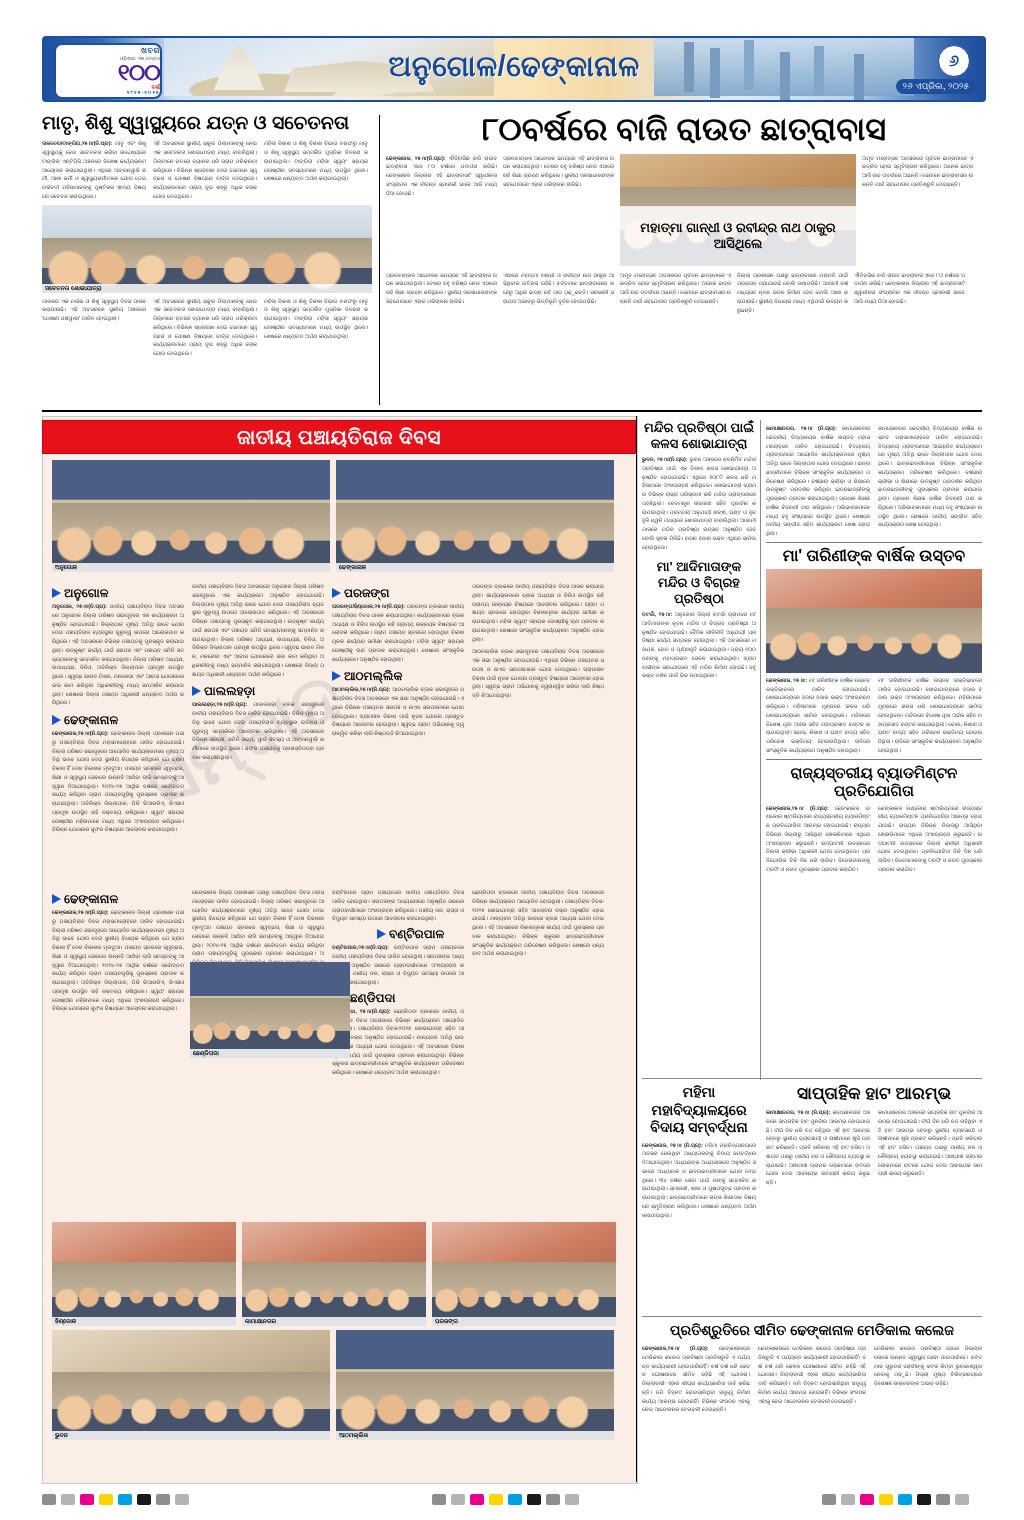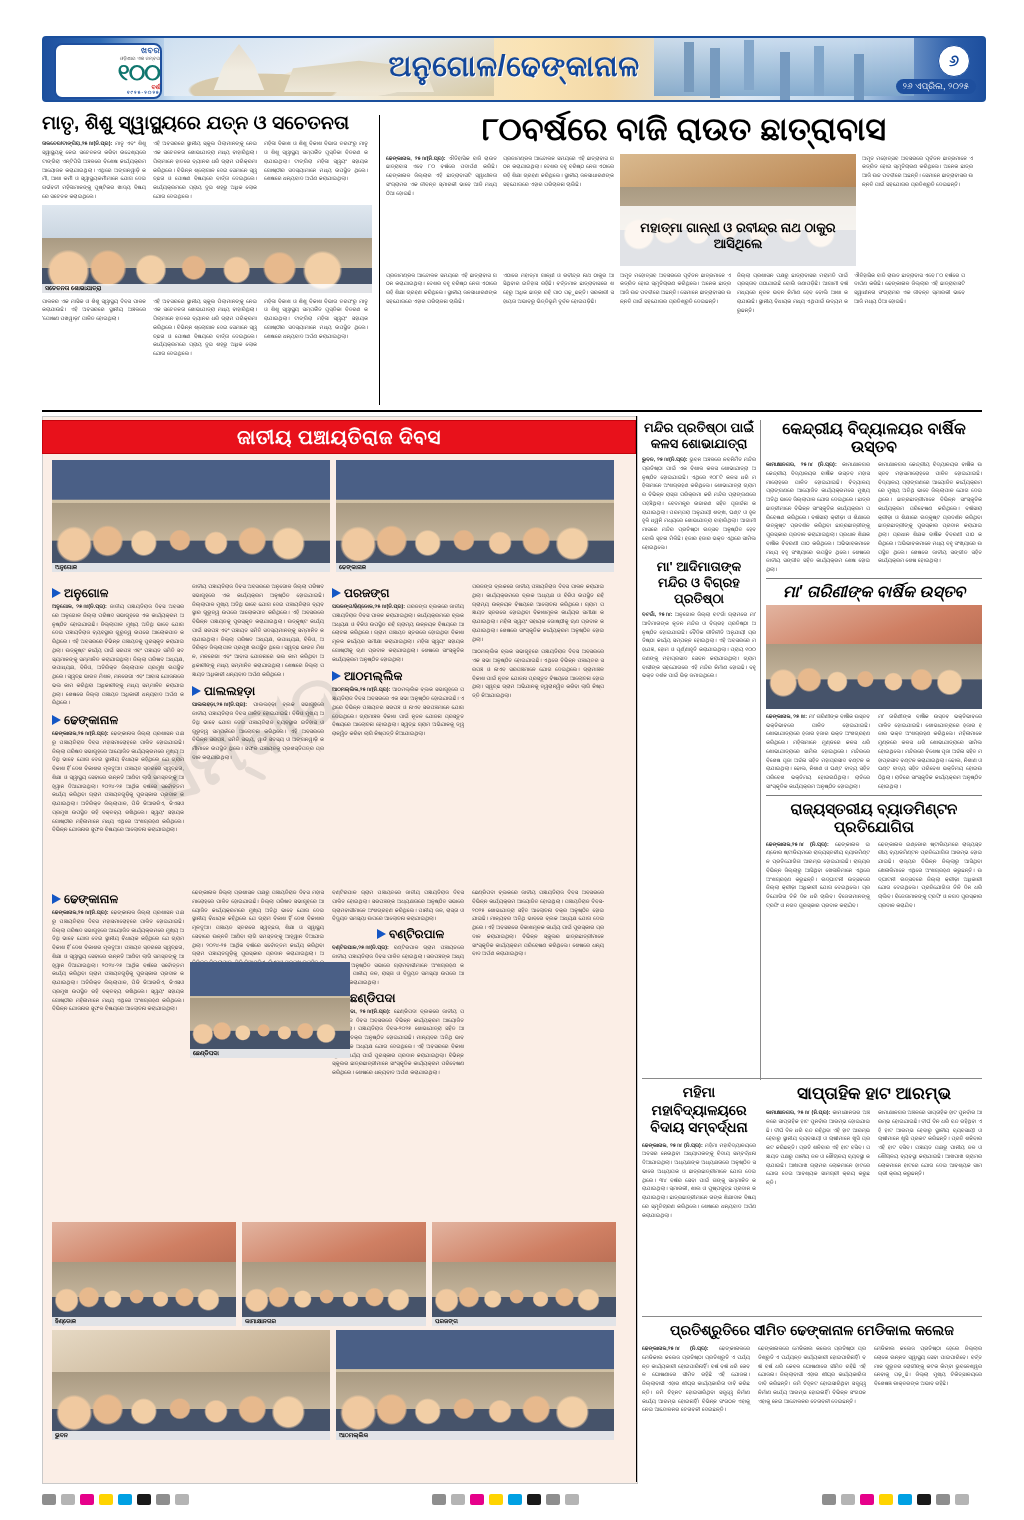--- a/index.html
+++ b/index.html
@@ -51,21 +51,21 @@
                130px 4px 0 0 #7ba0c6, 170px 12px 0 0 #6c93bb;
   }
   .mh-logo{
     position:absolute;left:10px;top:5px;width:104px;height:52px;
     background:#fff;border:2px solid #1e4f9e;border-radius:8px;
     display:flex;flex-direction:column;align-items:flex-end;justify-content:center;
     line-height:1;
   }
   .mh-logo .l1{font-size:8px;color:#1e4f9e;font-weight:bold;letter-spacing:.5px;}
   .mh-logo .l2{font-size:5px;color:#333;margin-top:1px;}
-  .mh-logo .l3{font-size:23px;color:#0f766e;font-weight:bold;letter-spacing:-1px;margin:0;}
+  .mh-logo .l3{font-size:23px;color:#4c1d95;font-weight:bold;letter-spacing:-1px;margin:0;}
   .mh-logo .l4{font-size:6px;color:#d01d1d;font-weight:bold;}
   .mh-logo .l5{font-size:5px;color:#1e4f9e;font-weight:bold;letter-spacing:1px;}
   .mh-title{
     position:absolute;left:0;right:0;top:12px;text-align:center;
     font-size:29px;font-weight:bold;color:#13479a;
     letter-spacing:.5px;text-shadow:1px 1px 0 #fff;
   }
   .mh-pageno{
     position:absolute;right:14px;top:7px;width:30px;height:30px;border-radius:50%;
     background:#fff;border:1px solid #1e4f9e;color:#13479a;
@@ -418,35 +418,34 @@
     <div class="rhead" style="font-size:13px;line-height:1.2;margin-top:8px;">ମା' ଆଦିମାତାଙ୍କ ମନ୍ଦିର ଓ ବିଗ୍ରହ ପ୍ରତିଷ୍ଠା</div>
     <div class="body-col" style="margin-top:4px;">
       <span class="dateline">ବଟଗାଁ, ୨୫।୪:</span>
       <span>ଅନୁଗୋଳ ଜିଲ୍ଲା ବଟଗାଁ ଗ୍ରାମରେ ମା' ଆଦିମାତାଙ୍କ ନୂତନ ମନ୍ଦିର ଓ ବିଗ୍ରହ ପ୍ରତିଷ୍ଠା ଅନୁଷ୍ଠିତ ହୋଇଯାଇଛି। ବୈଦିକ ରୀତିନୀତି ଅନୁଯାୟୀ ପ୍ରତିଷ୍ଠା କାର୍ଯ୍ୟ ସମ୍ପନ୍ନ ହୋଇଥିଲା। ଏହି ଅବସରରେ ମହାଯଜ୍ଞ, ହୋମ ଓ ପୂର୍ଣ୍ଣାହୁତି କରାଯାଇଥିଲା। ପ୍ରାୟ ୧୦୦ ଜଣଙ୍କୁ ମହାପ୍ରସାଦ ସେବନ କରାଯାଇଥିଲା। ଗ୍ରାମବାସୀଙ୍କ ସହଯୋଗରେ ଏହି ମନ୍ଦିର ନିର୍ମାଣ ହୋଇଛି। ବହୁ ଭକ୍ତ ଦର୍ଶନ ପାଇଁ ଭିଡ଼ ଜମାଇଥିଲେ।</span>
     </div>
   </div>
 
   <div class="divider-v" style="left:760px;top:420px;height:660px;background:#8a8a8a;"></div>
 
   <div style="position:absolute;left:766px;top:420px;width:216px;">
-    <div class="rhead" style="font-size:16px;">କେନ୍ଦ୍ରୀୟ ବିଦ୍ୟାଳୟର ବାର୍ଷିକ ଉସ୍ତବ</div>
     <div style="display:flex;gap:8px;margin-top:4px;">
       <div style="width:104px;">
         <div class="body-col">
           <span class="dateline">କାମାକ୍ଷାନଗର, ୨୫।୪ (ନି.ପ୍ର):</span>
           <span>କାମାକ୍ଷାନଗର କେନ୍ଦ୍ରୀୟ ବିଦ୍ୟାଳୟର ବାର୍ଷିକ ଉସ୍ତବ ମହାସମାରୋହରେ ପାଳିତ ହୋଇଯାଇଛି। ବିଦ୍ୟାଳୟ ପ୍ରାଙ୍ଗଣରେ ଆୟୋଜିତ କାର୍ଯ୍ୟକ୍ରମରେ ମୁଖ୍ୟ ଅତିଥି ଭାବେ ଜିଲ୍ଲାପାଳ ଯୋଗ ଦେଇଥିଲେ। ଛାତ୍ରଛାତ୍ରୀମାନେ ବିଭିନ୍ନ ସାଂସ୍କୃତିକ କାର୍ଯ୍ୟକ୍ରମ ପରିବେଷଣ କରିଥିଲେ। ବର୍ଷସାରା କ୍ରୀଡ଼ା ଓ ଶିକ୍ଷାରେ ଉତ୍କୃଷ୍ଟ ପ୍ରଦର୍ଶନ କରିଥିବା ଛାତ୍ରଛାତ୍ରୀଙ୍କୁ ପୁରସ୍କାର ପ୍ରଦାନ କରାଯାଇଥିଲା। ପ୍ରଧାନ ଶିକ୍ଷକ ବାର୍ଷିକ ବିବରଣୀ ପାଠ କରିଥିଲେ। ଅଭିଭାବକମାନେ ମଧ୍ୟ ବହୁ ସଂଖ୍ୟାରେ ଉପସ୍ଥିତ ଥିଲେ। ଶେଷରେ ଜାତୀୟ ସଙ୍ଗୀତ ସହିତ କାର୍ଯ୍ୟକ୍ରମ ଶେଷ ହୋଇଥିଲା।</span>
         </div>
       </div>
       <div style="width:104px;">
         <div class="body-col">କାମାକ୍ଷାନଗର କେନ୍ଦ୍ରୀୟ ବିଦ୍ୟାଳୟର ବାର୍ଷିକ ଉସ୍ତବ ମହାସମାରୋହରେ ପାଳିତ ହୋଇଯାଇଛି। ବିଦ୍ୟାଳୟ ପ୍ରାଙ୍ଗଣରେ ଆୟୋଜିତ କାର୍ଯ୍ୟକ୍ରମରେ ମୁଖ୍ୟ ଅତିଥି ଭାବେ ଜିଲ୍ଲାପାଳ ଯୋଗ ଦେଇଥିଲେ। ଛାତ୍ରଛାତ୍ରୀମାନେ ବିଭିନ୍ନ ସାଂସ୍କୃତିକ କାର୍ଯ୍ୟକ୍ରମ ପରିବେଷଣ କରିଥିଲେ। ବର୍ଷସାରା କ୍ରୀଡ଼ା ଓ ଶିକ୍ଷାରେ ଉତ୍କୃଷ୍ଟ ପ୍ରଦର୍ଶନ କରିଥିବା ଛାତ୍ରଛାତ୍ରୀଙ୍କୁ ପୁରସ୍କାର ପ୍ରଦାନ କରାଯାଇଥିଲା। ପ୍ରଧାନ ଶିକ୍ଷକ ବାର୍ଷିକ ବିବରଣୀ ପାଠ କରିଥିଲେ। ଅଭିଭାବକମାନେ ମଧ୍ୟ ବହୁ ସଂଖ୍ୟାରେ ଉପସ୍ଥିତ ଥିଲେ। ଶେଷରେ ଜାତୀୟ ସଙ୍ଗୀତ ସହିତ କାର୍ଯ୍ୟକ୍ରମ ଶେଷ ହୋଇଥିଲା।</div>
       </div>
     </div>
 
     <div class="sec-rule"></div>
-    <div class="rhead" style="font-size:16px;font-style:italic;">ମା' ତାରିଣୀଙ୍କ ବାର୍ଷିକ ଉସ୍ତବ</div>
+    <div class="rhead" style="font-size:16px;">ମା' ତାରିଣୀଙ୍କ ବାର୍ଷିକ ଉସ୍ତବ</div>
     <div class="photo ph-fest" style="width:216px;height:104px;margin-top:4px;">
       <div class="ph-people"></div>
     </div>
     <div style="display:flex;gap:8px;margin-top:3px;">
       <div style="width:104px;">
         <div class="body-col">
           <span class="dateline">ଢେଙ୍କାନାଳ, ୨୫।୪:</span>
           <span>ମା' ତାରିଣୀଙ୍କ ବାର୍ଷିକ ଉସ୍ତବ ଭକ୍ତିଭାବରେ ପାଳିତ ହୋଇଯାଇଛି। ଶୋଭାଯାତ୍ରାରେ ହଜାର ହଜାର ଭକ୍ତ ଅଂଶଗ୍ରହଣ କରିଥିଲେ। ମହିଳାମାନେ ମୁଣ୍ଡରେ କଳସ ଧରି ଶୋଭାଯାତ୍ରାରେ ସାମିଲ ହୋଇଥିଲେ। ମନ୍ଦିରରେ ବିଶେଷ ପୂଜା ଅର୍ଚ୍ଚନା ସହିତ ମହାପ୍ରସାଦ ବଣ୍ଟନ କରାଯାଇଥିଲା। ଢୋଲ, ନିଶାଣ ଓ ଘଣ୍ଟ ବାଦ୍ୟ ସହିତ ପରିବେଶ ଭକ୍ତିମୟ ହୋଇଉଠିଥିଲା। ରାତିରେ ସାଂସ୍କୃତିକ କାର୍ଯ୍ୟକ୍ରମ ଅନୁଷ୍ଠିତ ହୋଇଥିଲା।</span>
         </div>
       </div>

